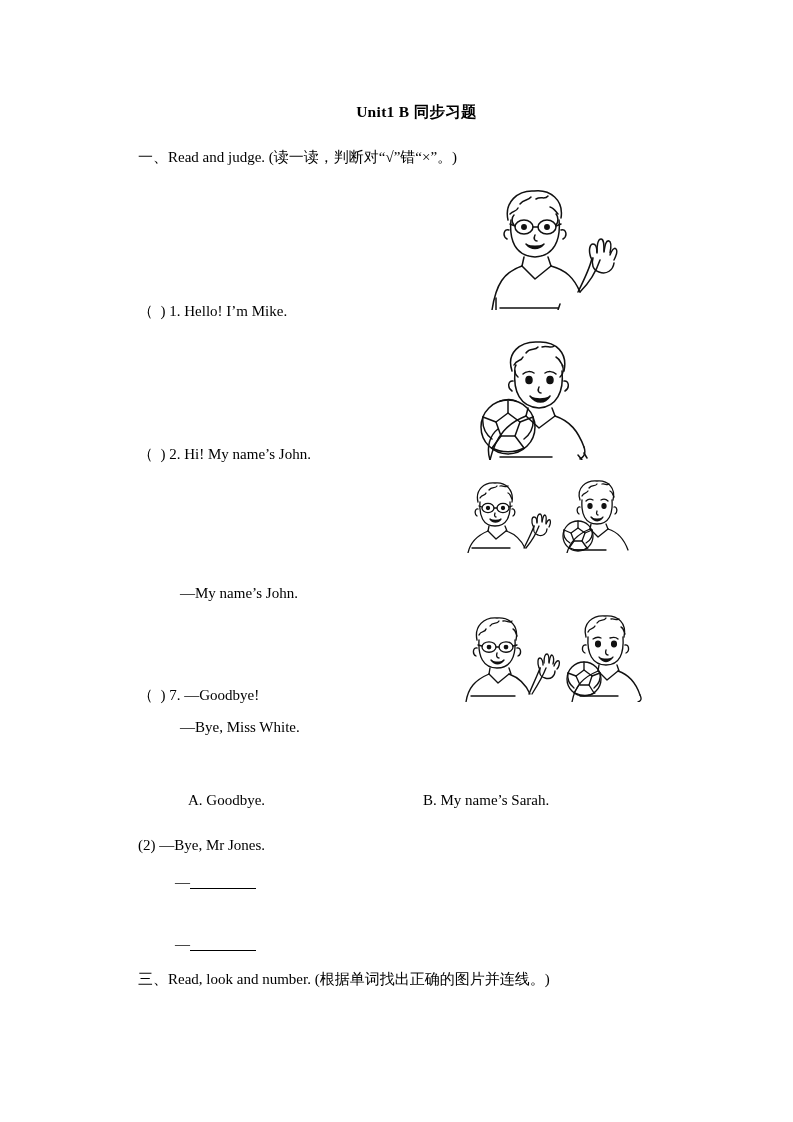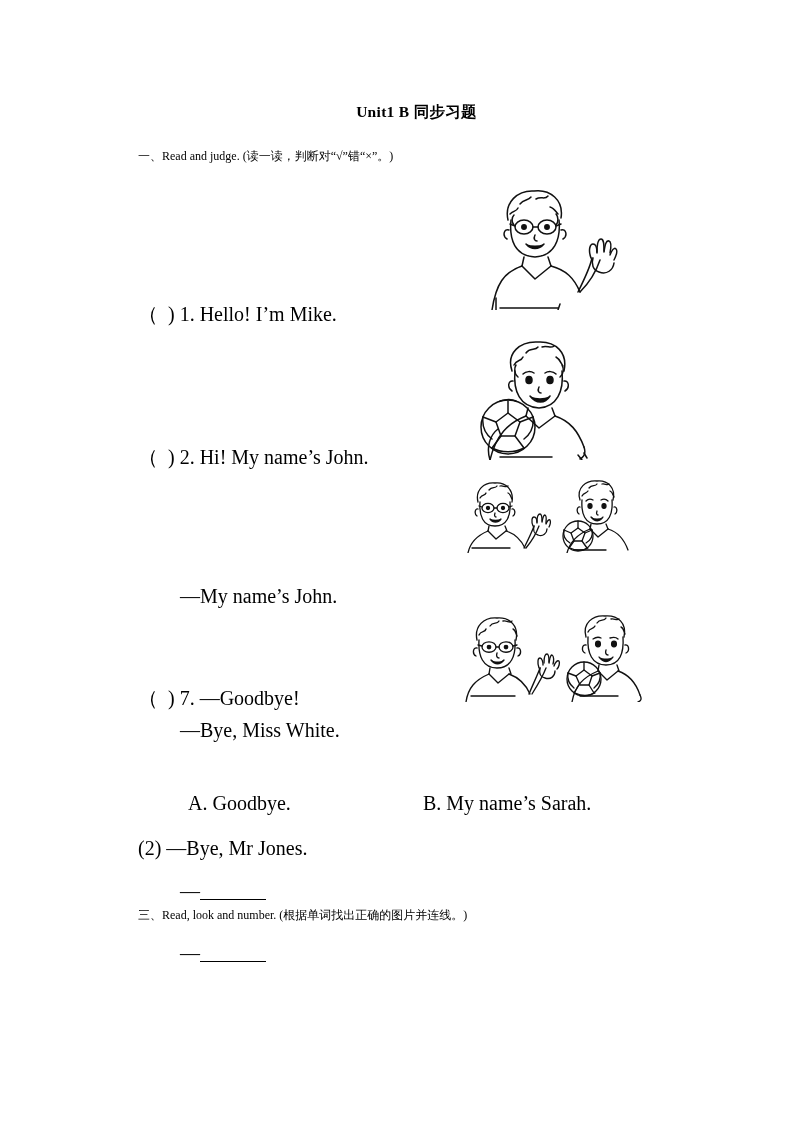--- a/index.html
+++ b/index.html
@@ -27,27 +27,27 @@
     left: 0; top: 102px;
     width: 793px;
     text-align: center;
     font-family: "Liberation Serif", serif;
     font-weight: bold;
     font-size: 15.5px;
     letter-spacing: 0.3px;
   }
   .line {
     position: absolute;
-    font-size: 20px;
+    font-size: 15px;
     line-height: 1.25;
     white-space: pre;
   }
   .sec-head {
     position: absolute;
-    font-size: 12px;
+    font-size: 15px;
     white-space: pre;
   }
   .blankline {
     display: inline-block;
     border-bottom: 1px solid #000;
     width: 66px;
     height: 12px;
     vertical-align: -2px;
   }
   .art {
@@ -264,15 +264,15 @@
 
   <div class="line" style="left:140px; top:854px;">
     <span>—</span><span class="blankline"></span>
   </div>
 
   <div class="line" style="left:118px; top:836px;">(2) —Bye, Mr Jones.</div>
   <div class="line" style="left:140px; top:916px;">
     <span>—</span><span class="blankline"></span>
   </div>
 
-  <div class="sec-head" style="left:118px; top:907px;">三、Read, look and number. (根据单词找出正确的图片并连线。)</div>
+  <div class="sec-head" style="left:118px; top:970px;">三、Read, look and number. (根据单词找出正确的图片并连线。)</div>
 
 </div>
 
 </body></html>

